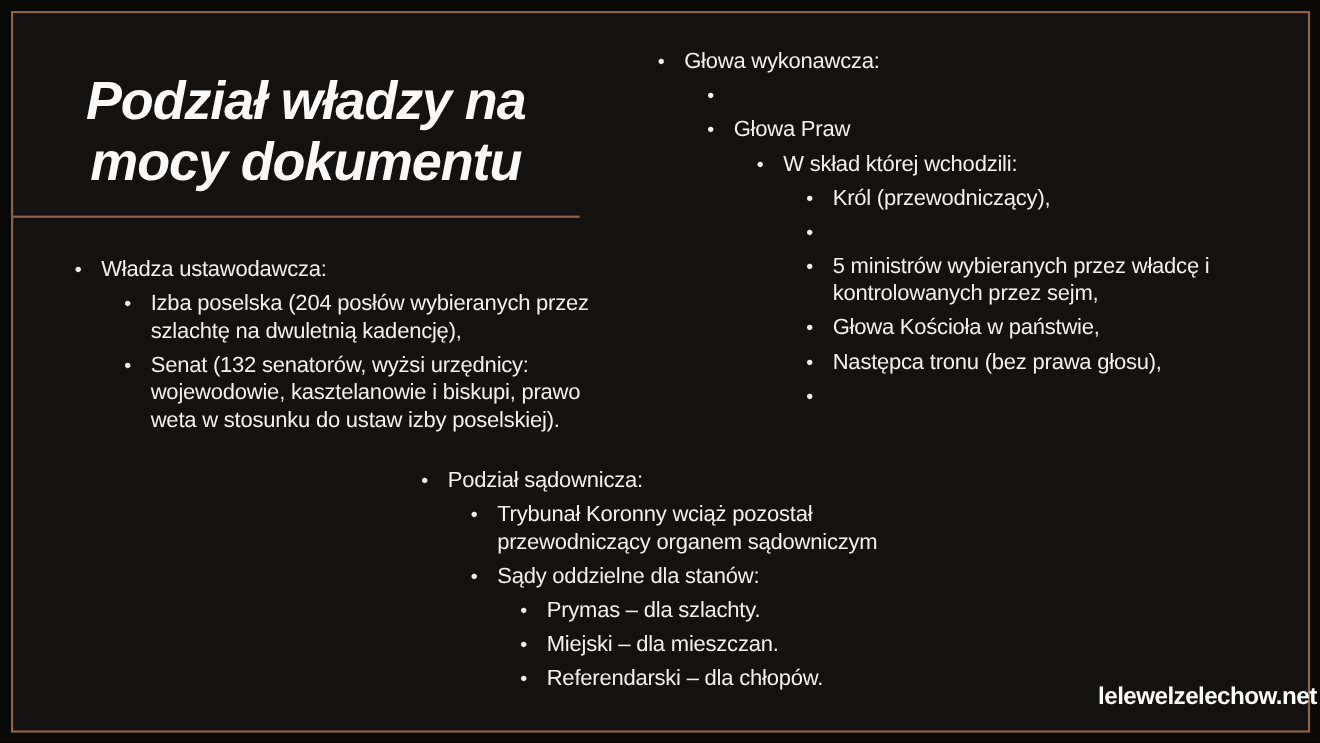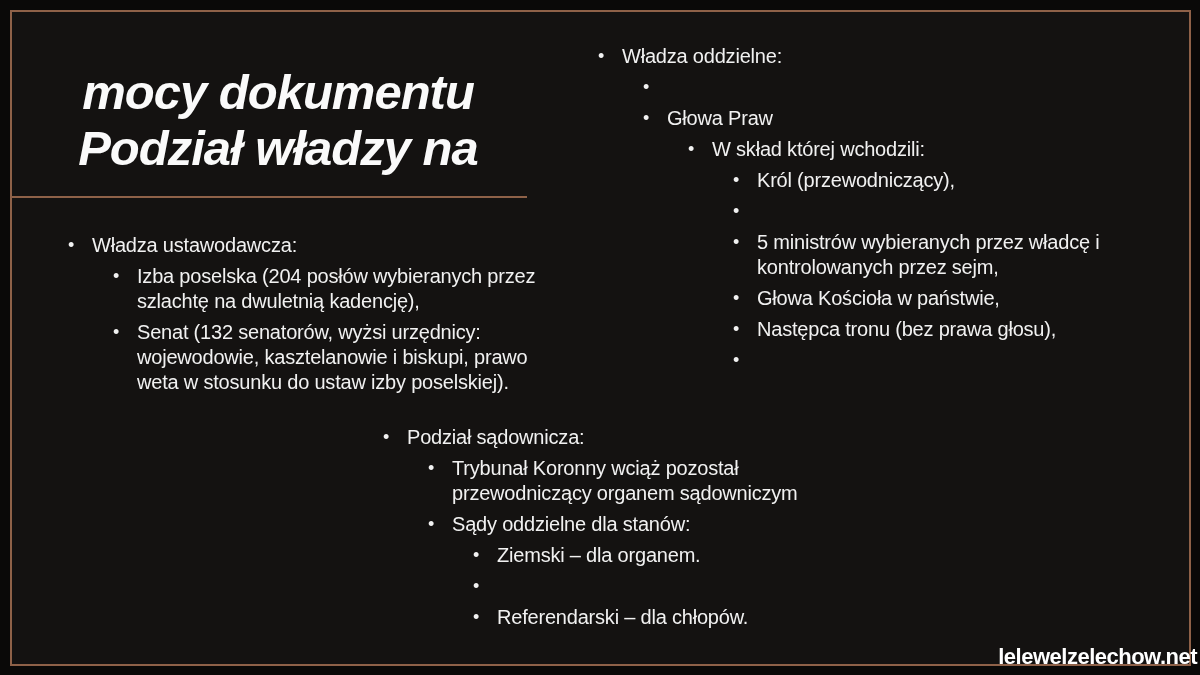--- a/index.html
+++ b/index.html
@@ -62,46 +62,46 @@
     font-size: 18px;
   }
   .li .li-text { flex: 1 1 auto; }
   .lvl-1 { padding-left: 10px; }
   .lvl-2 { padding-left: 55px; }
   .lvl-3 { padding-left: 100px; }
   .lvl-4 { padding-left: 145px; }
   
   .watermark {
     position: absolute;
-    right: 3px; top: 644px;
+    right: 3px; top: 620px;
     color: #ffffff;
     font-weight: 700;
     font-size: 22px;
     letter-spacing: -0.5px;
     z-index: 5;
   }
 </style>
 </head>
 <body>
 
 <div class="stage" style="background: rgb(10, 9, 8);">
 
   <div class="frame" style="background: rgb(20, 18, 17); border-color: rgb(142, 97, 72);"></div>
 
   <div class="title-block" style="color: rgb(250, 250, 250);">
+    <div>Podział władzy na</div>
     <div>mocy dokumentu</div>
-    <div>Podział władzy na</div>
   </div>
 
   <div class="title-underline" style="background: rgb(142, 97, 72);"></div>
 
   <div class="list list-wykonawcza" style="color: rgb(241, 241, 241);">
       <div class="li lvl-1">
         <span class="bullet">•</span>
-        <span class="li-text">Władza oddzielne:</span>
+        <span class="li-text">Głowa wykonawcza:</span>
       </div>
       <div class="li lvl-2">
         <span class="bullet">•</span>
       </div>
       <div class="li lvl-2">
         <span class="bullet">•</span>
         <span class="li-text">Głowa Praw</span>
       </div>
       <div class="li lvl-3">
         <span class="bullet">•</span>
@@ -154,24 +154,25 @@
       <div class="li lvl-2">
         <span class="bullet">•</span>
         <span class="li-text">Trybunał Koronny wciąż pozostał przewodniczący organem sądowniczym</span>
       </div>
       <div class="li lvl-2">
         <span class="bullet">•</span>
         <span class="li-text">Sądy oddzielne dla stanów:</span>
       </div>
       <div class="li lvl-3">
         <span class="bullet">•</span>
-        <span class="li-text">Ziemski – dla organem.</span>
+        <span class="li-text">Prymas – dla szlachty.</span>
       </div>
       <div class="li lvl-3">
         <span class="bullet">•</span>
+        <span class="li-text">Miejski – dla mieszczan.</span>
       </div>
       <div class="li lvl-3">
         <span class="bullet">•</span>
         <span class="li-text">Referendarski – dla chłopów.</span>
       </div>
     </div>
 
   <div class="watermark">lelewelzelechow.net</div>
 
 </div>

